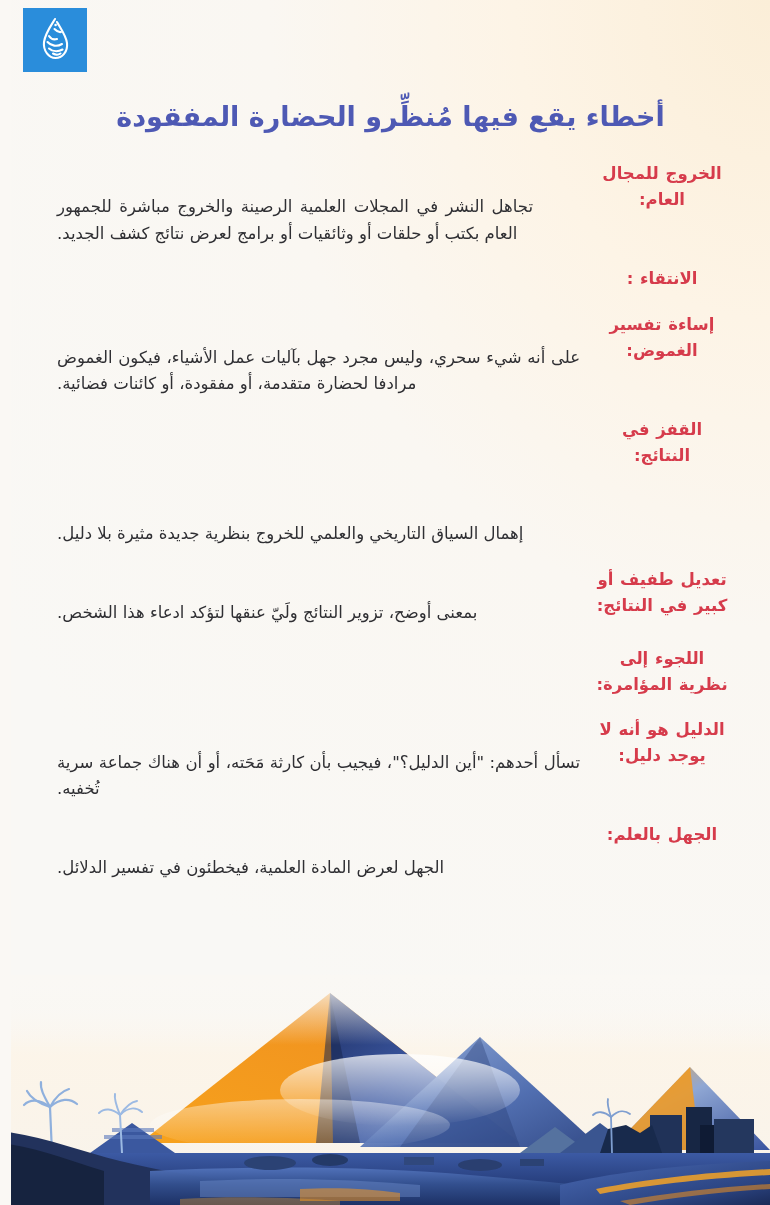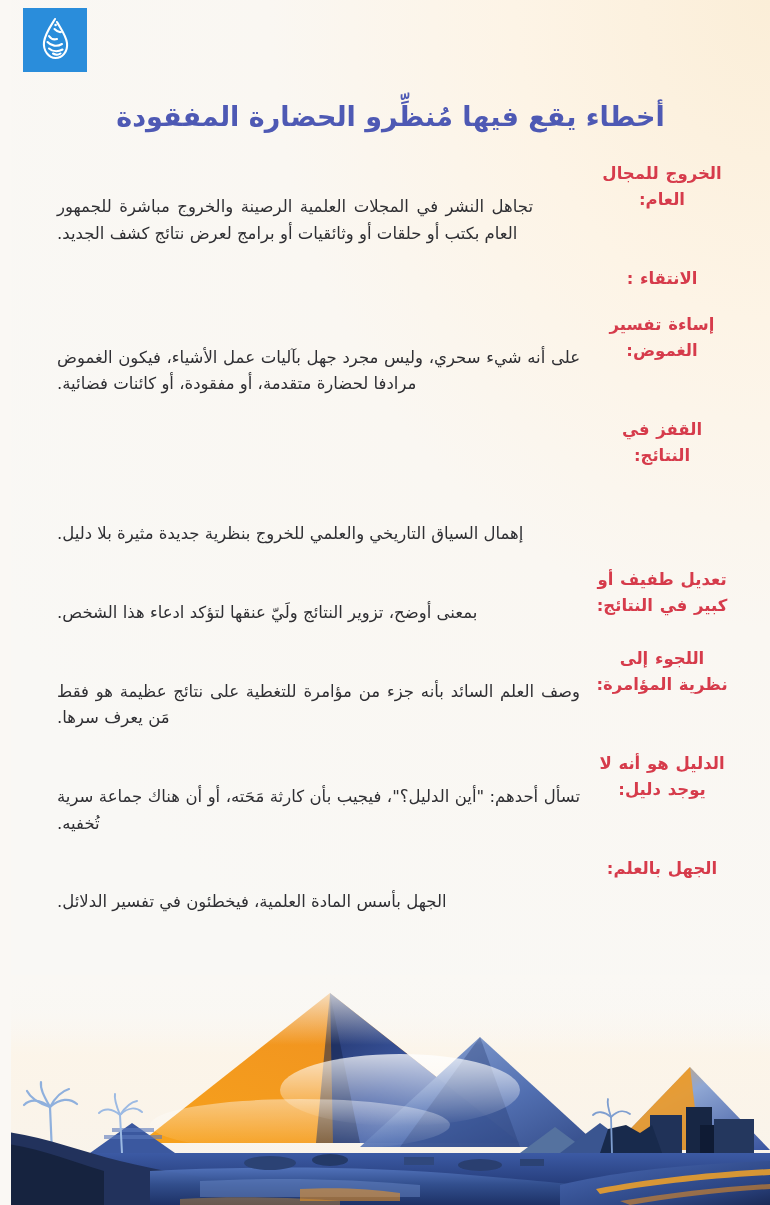--- a/index.html
+++ b/index.html
@@ -124,31 +124,30 @@
       <div class="desc">إهمال السياق التاريخي والعلمي للخروج بنظرية جديدة مثيرة بلا دليل.</div>
     </div>
 
     <div class="row">
       <div class="label">تعديل طفيف أو كبير في النتائج:</div>
       <div class="desc">بمعنى أوضح، تزوير النتائج ولَيّ عنقها لتؤكد ادعاء هذا الشخص.</div>
     </div>
 
     <div class="row">
       <div class="label">اللجوء إلى نظرية المؤامرة:</div>
-      <div class="desc">وصف العلم السائد بأنه جزء من مؤامرة للتغطية على نتائج عظيمة هو فقط مَن يعرف سرها.</div>
     </div>
 
     <div class="row">
       <div class="label">الدليل هو أنه لا يوجد دليل:</div>
       <div class="desc">تسأل أحدهم: "أين الدليل؟"، فيجيب بأن كارثة مَحَته، أو أن هناك جماعة سرية تُخفيه.</div>
     </div>
 
     <div class="row">
       <div class="label">الجهل بالعلم:</div>
-      <div class="desc">الجهل بأسس المادة العلمية، فيخطئون في تفسير الدلائل.</div>
+      <div class="desc">الجهل لعرض المادة العلمية، فيخطئون في تفسير الدلائل.</div>
     </div>
 
   </div>
 
   <div class="scene">
     <svg viewBox="0 0 770 230" preserveAspectRatio="none" aria-hidden="true">
       <defs>
         <linearGradient id="sky" x1="0" y1="0" x2="0" y2="1">
           <stop offset="0%" stop-color="#faf8f4" stop-opacity="0"></stop>
           <stop offset="35%" stop-color="#fdf3e4" stop-opacity="0.7"></stop>

